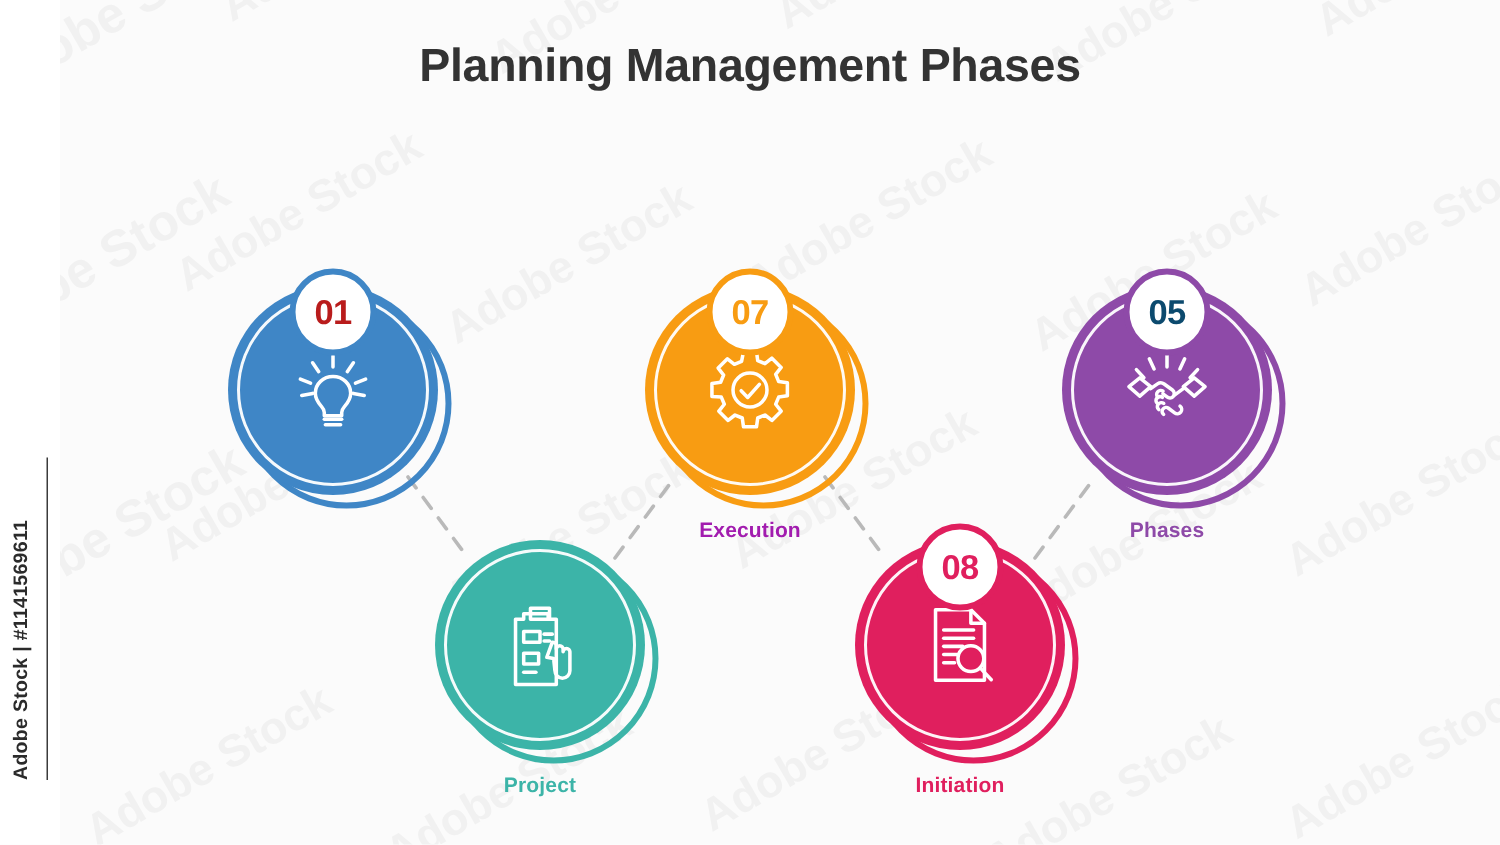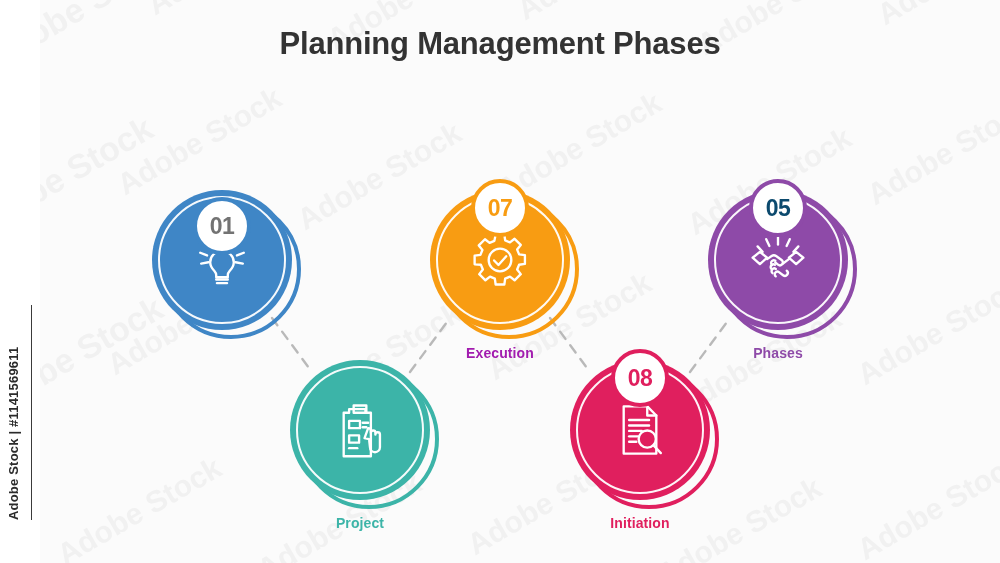--- a/index.html
+++ b/index.html
@@ -122,21 +122,21 @@
       <path d="M8 24l7.5 3"></path>
           <path d="M56 24l-7.5 3"></path>
       <path d="M9 36l8-1.5"></path>
           <path d="M55 36l-8-1.5"></path>
       <path d="M32 22c-7.2 0-13 5.6-13 12.4 0 4.6 2.6 7.6 4.6 9.8 1.3 1.5 2 2.6 2 4.3v2.5h12.8V48.5c0-1.7.7-2.8 2-4.3 2-2.2 4.6-5.2 4.6-9.8C45 27.6 39.2 22 32 22z"></path>
       <path d="M25.6 53.5h12.8"></path>
           <path d="M26.4 57.5h11.2"></path>
     </svg>
       </div>
     </div>
-    <div class="badge" style="border-color: rgb(63, 134, 198); color: #737373; left: 193px; top: 197px;">01</div>
+    <div class="badge" style="border-color: rgb(63, 134, 198); color: #b91c1c; left: 193px; top: 179px;">01</div>
     <div class="node" style="left: 290px; top: 360px; width: 140px; height: 140px;">
       <div class="ring" style="border-color: rgb(60, 180, 168); left: 9px; top: 9px;"></div>
       <div class="disc" style="background: rgb(60, 180, 168); left: 0px; top: 0px;">
         <div class="inner-ring"></div>
         <svg viewBox="0 0 64 64" fill="none" stroke="#fff" stroke-width="2.6" stroke-linecap="round" stroke-linejoin="round">
       <path d="M26 9h12v4h6v48H14V13h6V9z"></path>
       <path d="M25 5h14v8H25z"></path>
       <rect x="20" y="22" width="12" height="8"></rect>
       <path d="M35 24h6"></path>
           <path d="M35 29h4"></path>

